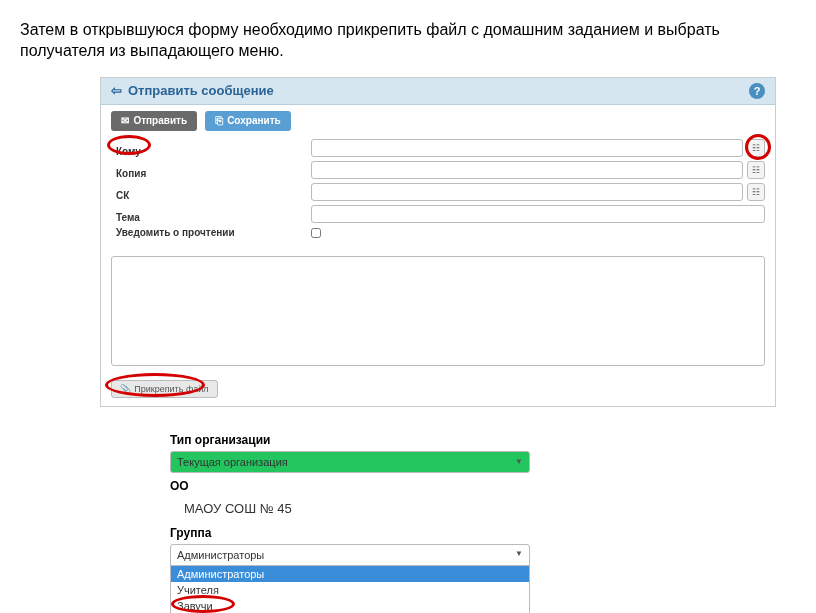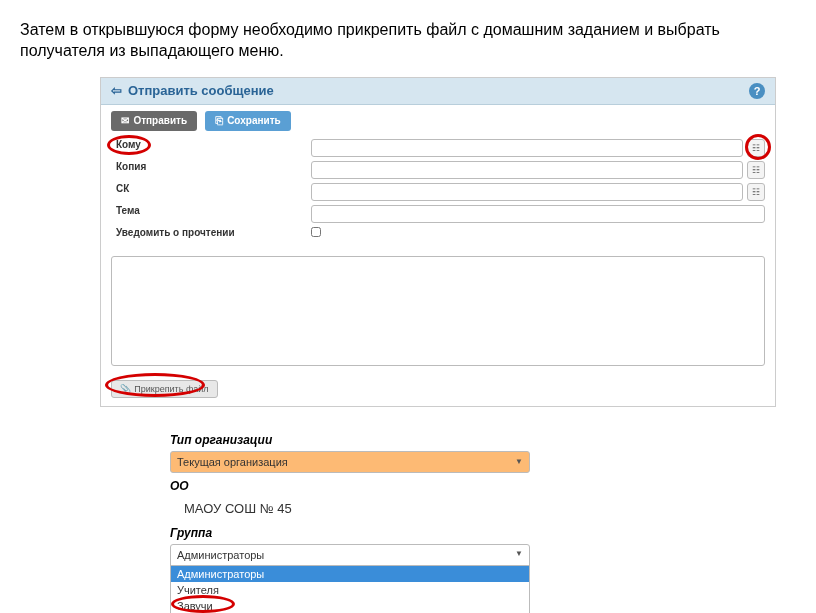--- a/index.html
+++ b/index.html
@@ -73,21 +73,21 @@
     }
     .btn-blue {
       background: #5a9fd4;
       color: #fff;
     }
     .form-section {
       padding: 2px 10px 10px 10px;
     }
     .form-row {
       display: flex;
-      align-items: flex-start;
+      align-items: flex-end;
       margin-bottom: 4px;
     }
     .form-label {
       width: 200px;
       font-size: 10px;
       font-weight: bold;
       color: #333;
       padding-left: 5px;
     }
     .form-input-wrap {
@@ -171,27 +171,26 @@
     .panel2 {
       margin: 10px auto 0 165px;
       width: 470px;
       background: #fff;
       padding: 5px;
     }
     .panel2 .group-label {
       font-size: 12px;
       font-weight: bold;
       margin: 6px 0 4px 0;
-      font-style: italic;
     }
     .select-box {
       width: 360px;
       border: 1px solid #bbb;
       border-radius: 3px;
-      background: #fdba74;
+      background: #22c55e;
       padding: 4px 6px;
       font-size: 11px;
       color: #333;
       display: flex;
       justify-content: space-between;
       align-items: center;
       cursor: pointer;
     }
     .select-caret {
       font-size: 8px;

